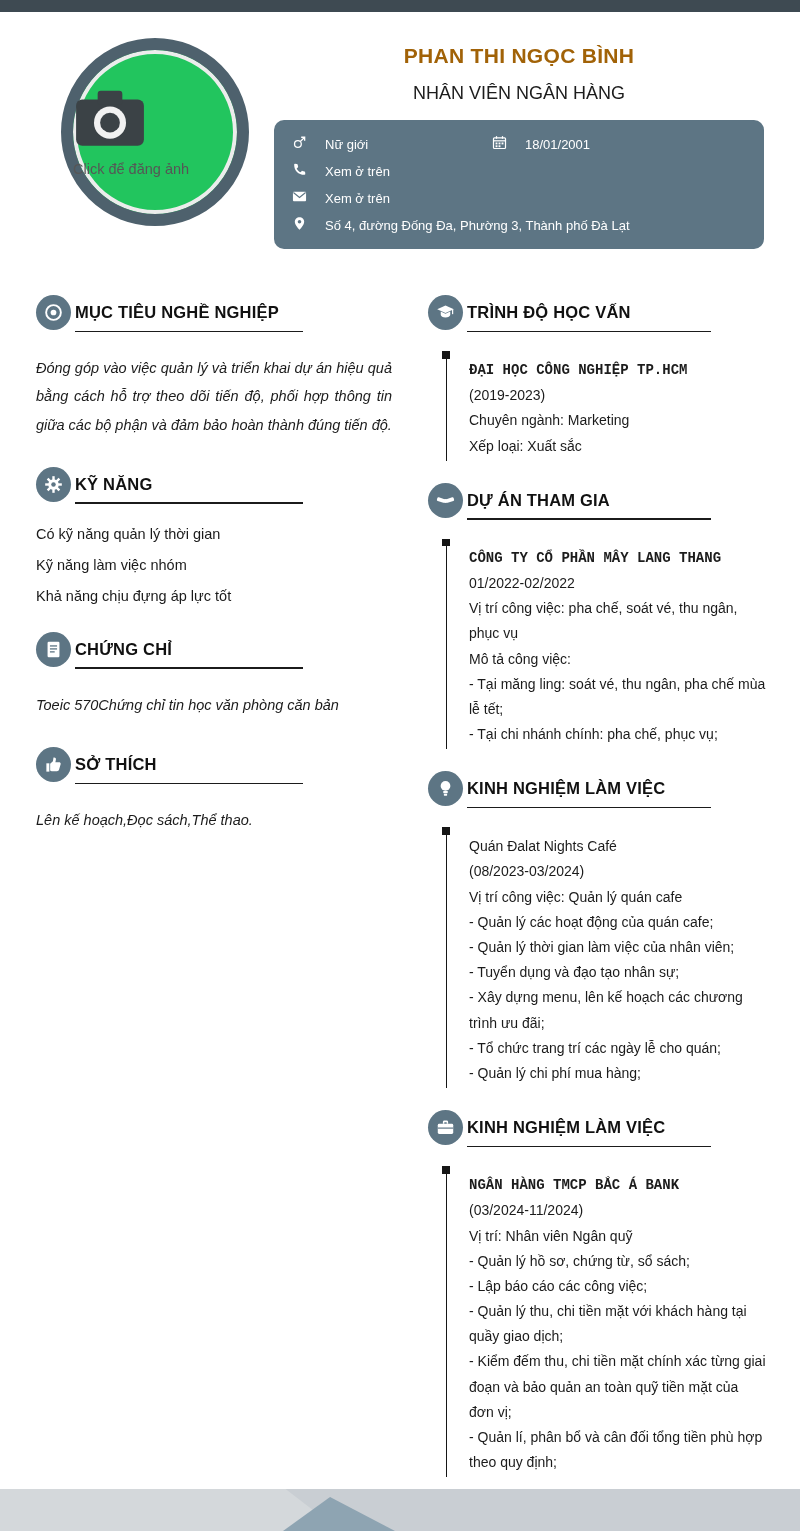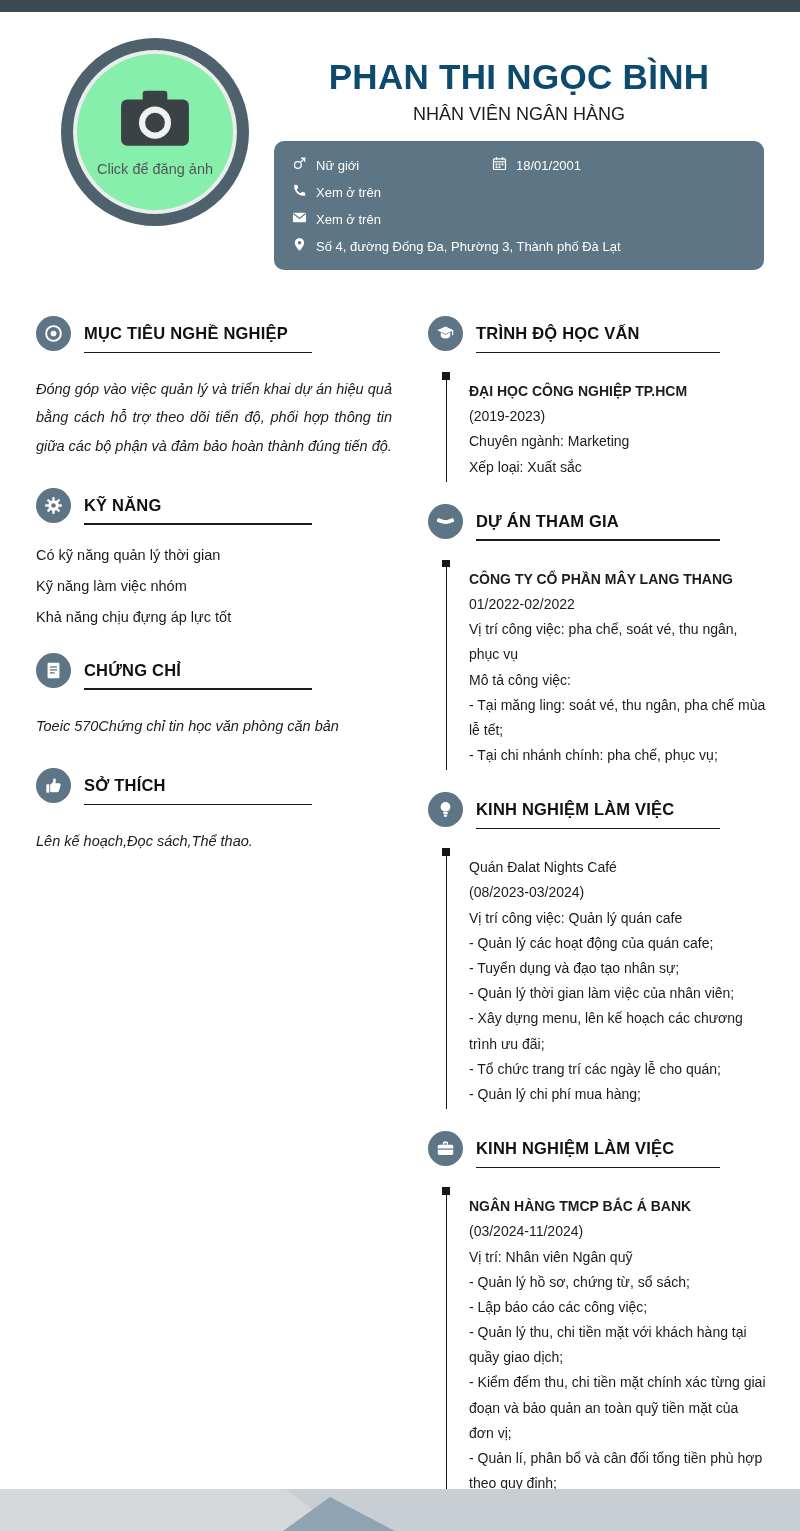--- a/index.html
+++ b/index.html
@@ -9,44 +9,44 @@
     background:#ffffff; color:#1c1c1c;
     font-family:"Liberation Sans","DejaVu Sans",sans-serif;
   }
   .topbar { height:12px; background:#3e4a52; }
 
   
   .header { display:flex; padding:18px 36px 0 36px; }
   .photo-wrap { width:238px; flex:none; display:flex; justify-content:center; align-items:flex-start; }
   .photo {
     width:188px; height:188px; border-radius:50%;
-    border:12px solid #4e616d; background:#86efac;
-    display:flex; flex-direction:column; align-items:center; justify-content:center; gap:8px;
+    border:12px solid #4e616d; background:#22c55e;
+    display:flex; flex-direction:column; align-items:flex-start; justify-content:center; gap:8px;
     box-shadow:0 0 0 4px #ececec inset; cursor:pointer; margin-top:8px;
   }
   .photo svg { width:74px; height:62px; }
   .photo-label { font-size:14.5px; color:#565656; }
   .header-right { flex:1; display:flex; flex-direction:column; align-items:center; }
-  .name { font-size:35px; font-weight:bold; letter-spacing:.3px; margin-top:27px; text-align:center; color:#0c4a6e; }
-  .job-title { font-size:18px; margin-top:7px; margin-bottom:16px; color:#1c1c1c; }
+  .name { font-size:21px; font-weight:bold; letter-spacing:.3px; margin-top:14px; text-align:center; color:#a16207; }
+  .job-title { font-size:18px; margin-top:15px; margin-bottom:16px; color:#1c1c1c; }
   .info-box {
     background:#5d7584; border-radius:10px; color:#fff; width:100%;
     padding:15px 18px; display:flex; flex-direction:column; gap:9px; font-size:13px;
   }
   .info-row { display:flex; }
-  .info-item { display:flex; align-items:center; gap:9px; }
+  .info-item { display:flex; align-items:center; gap:18px; }
   .info-item svg { width:15px; height:15px; flex:none; }
   .info-item.gender { width:200px; }
 
   
   .columns { display:flex; padding:46px 34px 0 36px; gap:36px; align-items:flex-start; }
   .col-left { width:356px; flex:none; }
   .col-right { flex:1; min-width:0; }
 
-  .sec-head { display:flex; align-items:center; gap:13px; margin-bottom:24px; }
+  .sec-head { display:flex; align-items:center; gap:4px; margin-bottom:24px; }
   .sec-icon {
     width:35px; height:35px; border-radius:50%; background:#5d7584; flex:none;
     display:flex; align-items:center; justify-content:center;
   }
   .sec-icon svg { width:19px; height:19px; }
   .sec-title { font-size:16.5px; font-weight:bold; letter-spacing:.2px; position:relative; flex:1; color:#111; }
   .sec-title::after { content:""; position:absolute; left:0; bottom:-10px; height:1.5px; background:#1b1b1b; }
   .col-left  .sec-title::after { width:228px; }
   .col-right .sec-title::after { width:244px; }
 
@@ -59,21 +59,21 @@
   .r-section { margin-bottom:22px; }
   .timeline {
     margin-left:18px; border-left:1.6px solid #161616; padding-left:22px;
     position:relative; padding-top:4px; padding-bottom:2px;
   }
   .timeline::before {
     content:""; position:absolute; left:-4.6px; top:-3px;
     width:7.5px; height:7.5px; background:#161616;
   }
   .org { font-size:14px; line-height:1.8; }
-  .org.bold { font-weight:bold; }
+  .org.bold { font-weight:bold;font-family:Liberation Mono, monospace; }
   .entry-line { font-size:14px; line-height:1.8; color:#1b1b1b; }
 
   
   .footer-band  { position:absolute; left:0; bottom:0; width:100%; height:42px; background:#c9ced3; }
   .footer-left  { position:absolute; bottom:0; left:0; width:340px; height:42px; background:#d4d8db;
                   clip-path:polygon(0 0, 84% 0, 100% 100%, 0 100%); }
   .footer-accent{ position:absolute; bottom:0; left:283px; width:112px; height:34px; background:#8ea4b2;
                   clip-path:polygon(0 100%, 42% 0, 100% 100%); }
 </style>
 </head>
@@ -289,22 +289,22 @@
                 <rect x="6.6" y="12.5" width="2.8" height="1.5" rx="0.5"></rect>
               </svg>
           </span>
           <h2 class="sec-title">KINH NGHIỆM LÀM VIỆC</h2>
         </div>
         <div class="timeline">
           <div class="org">Quán Đalat Nights Café</div>
           <div class="entry-line">(08/2023-03/2024)</div>
           <div class="entry-line">Vị trí công việc: Quản lý quán cafe</div>
           <div class="entry-line">- Quản lý các hoạt động của quán cafe;</div>
+          <div class="entry-line">- Quản lý thời gian làm việc của nhân viên;</div>
           <div class="entry-line">- Tuyển dụng và đạo tạo nhân sự;</div>
-          <div class="entry-line">- Quản lý thời gian làm việc của nhân viên;</div>
           <div class="entry-line">- Xây dựng menu, lên kế hoạch các chương trình ưu đãi;</div>
           <div class="entry-line">- Tổ chức trang trí các ngày lễ cho quán;</div>
           <div class="entry-line">- Quản lý chi phí mua hàng;</div>
         </div>
       </section>
 
       <section class="r-section">
         <div class="sec-head">
           <span class="sec-icon">
             <svg viewBox="0 0 16 16" fill="#fff">

